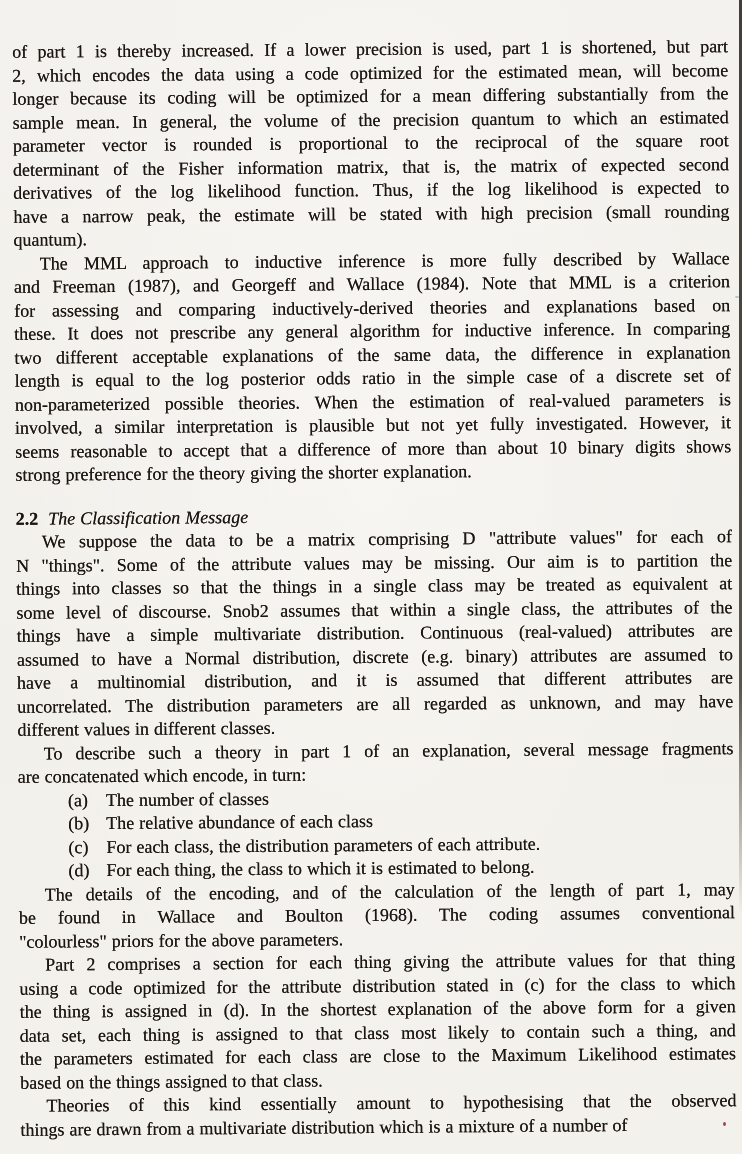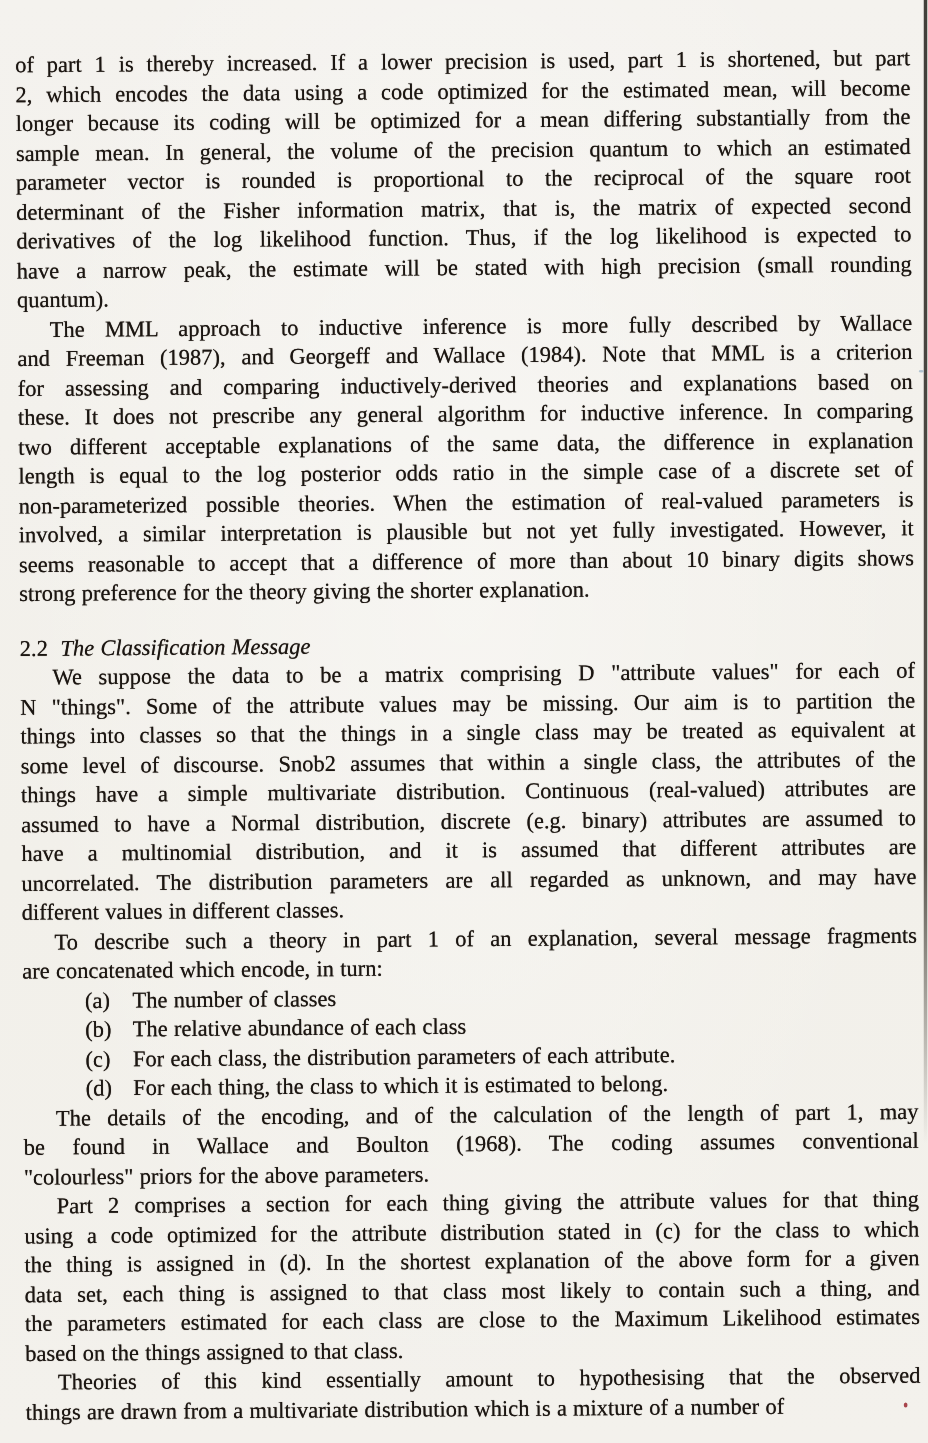--- a/index.html
+++ b/index.html
@@ -34,21 +34,21 @@
   .line.indent{text-indent:26px;}
   .list-item{
     text-align:left;text-align-last:left;
     padding-left:50px;
   }
   .list-label{display:inline-block;width:38px;}
   .heading{
     margin-top:20px;
     text-align:left;
   }
-  .heading .hnum{font-style:normal;padding-right:10px;}
+  .heading .hnum{font-style:normal;padding-right:10px;font-weight:bold;}
   .heading .htitle{font-style:italic;}
   .scan-edge{
     position:absolute;right:0;top:0;width:3px;height:915px;
     background:linear-gradient(180deg,#413f3a 0%,#4b4842 45%,#5a564e 75%,rgba(95,91,82,0) 100%);
   }
   .scan-speck-red{
     position:absolute;left:723px;top:1122px;width:3px;height:4px;
     background:#a8454c;border-radius:50%;
   }
   .scan-speck-blue{

